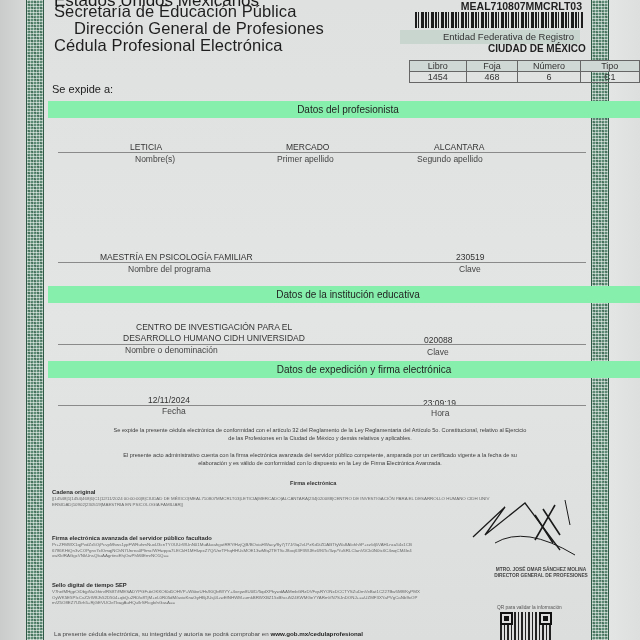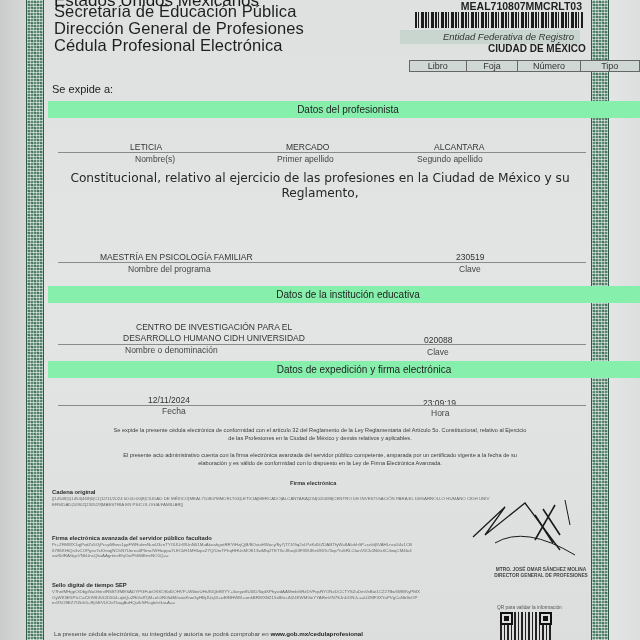--- a/index.html
+++ b/index.html
@@ -15,21 +15,21 @@
   .border-left { left:26px; }
   .border-right { left:591px; }
   .paper { position:absolute; left:43px; top:0; width:548px; height:640px; background:linear-gradient(180deg,#dfe1e0 0%,#e3e5e4 50%,#dcdedd 100%); }
 
   .hdr-top { position:absolute; left:54px; top:-9px; font-size:17px; color:#1a1a1a; }
   .hdr-line { position:absolute; left:54px; font-size:16.5px; color:#1f1f1f; letter-spacing:0.1px; }
   .id-code { position:absolute; right:58px; top:0; font-size:10.5px; font-weight:bold; color:#1f1f1f; }
   .barcode { position:absolute; left:415px; top:12px; width:168px; height:16px;
     background:repeating-linear-gradient(90deg,#1d1d1d 0 2px,transparent 2px 3px,#1d1d1d 3px 4px,transparent 4px 6px,#1d1d1d 6px 9px,transparent 9px 10px); }
   .entidad-band { position:absolute; left:400px; top:30px; width:180px; height:14px; background:#c9d6d0; }
-  .entidad-label { position:absolute; left:443px; top:31px; font-size:9.5px; color:#333;font-style:italic; }
+  .entidad-label { position:absolute; left:443px; top:31px; font-size:9.5px; color:#333; }
   .entidad-value { position:absolute; left:488px; top:43px; font-size:10px; font-weight:bold; color:#1f1f1f; }
   table.registro { position:absolute; left:409px; top:60px; border-collapse:collapse; font-size:9px; color:#333; }
   table.registro td { border:1px solid #666; padding:0 12px; text-align:center; height:10px; line-height:10px; }
   table.registro tr:first-child td { background:#cfd8d4; }
 
   .expide { position:absolute; left:52px; top:83px; font-size:11px; color:#222; }
   .section-band { position:absolute; left:48px; width:600px; height:17px; background:#86efac; text-align:center; font-size:10px; line-height:17px; color:#1f1f1f; }
   .rule { position:absolute; height:1px; background:#8a8a8a; }
   .val { position:absolute; font-size:8.5px; color:#333; }
   .lbl { position:absolute; font-size:8.5px; color:#444; }
@@ -53,53 +53,58 @@
 <body>
 
 <div class="left-margin"></div>
 <div class="right-margin"></div>
 <div class="paper"></div>
 <div class="border-strip border-left"></div>
 <div class="border-strip border-right"></div>
 
 <div class="hdr-top">Estados Unidos Mexicanos</div>
 <div class="hdr-line" style="top:2px;">Secretaría de Educación Pública</div>
-<div class="hdr-line" style="top:19px;">Dirección General de Profesiones</div>
+<div class="hdr-line" style="top:19px;margin-left:20px;">Dirección General de Profesiones</div>
 <div class="hdr-line" style="top:36px;">Cédula Profesional Electrónica</div>
 
 <div class="id-code">MEAL710807MMCRLT03</div>
 <div class="barcode"></div>
 <div class="entidad-band"></div>
 <div class="entidad-label">Entidad Federativa de Registro</div>
 <div class="entidad-value">CIUDAD DE MÉXICO</div>
 
 <table class="registro">
   <tbody>
       <tr>
     <td style="width:38px;">Libro</td>
     <td style="width:32px;">Foja</td>
     <td style="width:40px;">Número</td>
     <td style="width:44px;">Tipo</td>
   </tr>
+  <tr>
+    <td>1454</td>
+    <td>468</td>
+    <td>6</td>
+    <td>C1</td>
+  </tr>
 </tbody>
   </table>
 
 <div class="expide">Se expide a:</div>
 
 <div class="section-band" style="top:101px;">Datos del profesionista</div>
 <div class="val" style="left:130px;top:142px;">LETICIA</div>
 <div class="val" style="left:286px;top:142px;">MERCADO</div>
 <div class="val" style="left:434px;top:142px;">ALCANTARA</div>
 <div class="rule" style="left:58px;top:152px;width:528px;"></div>
 <div class="lbl" style="left:135px;top:154px;">Nombre(s)</div>
 <div class="lbl" style="left:277px;top:154px;">Primer apellido</div>
 <div class="lbl" style="left:417px;top:154px;">Segundo apellido</div>
 
 <div class="legal" style="top:171px;">
-  <div>Constitucional, relativo al ejercicio de las profesiones en la Ciudad de México y su Reglamento,</div>
 </div>
 
 <div class="val" style="left:100px;top:252px;">MAESTRÍA EN PSICOLOGÍA FAMILIAR</div>
 <div class="val" style="left:456px;top:252px;">230519</div>
 <div class="rule" style="left:58px;top:262px;width:528px;"></div>
 <div class="lbl" style="left:128px;top:264px;text-align:center;">Nombre del programa</div>
 <div class="lbl" style="left:459px;top:264px;">Clave</div>
 
 <div class="section-band" style="top:286px;">Datos de la institución educativa</div>
 <div class="val" style="left:136px;top:322px;">CENTRO DE INVESTIGACIÓN PARA EL</div>

